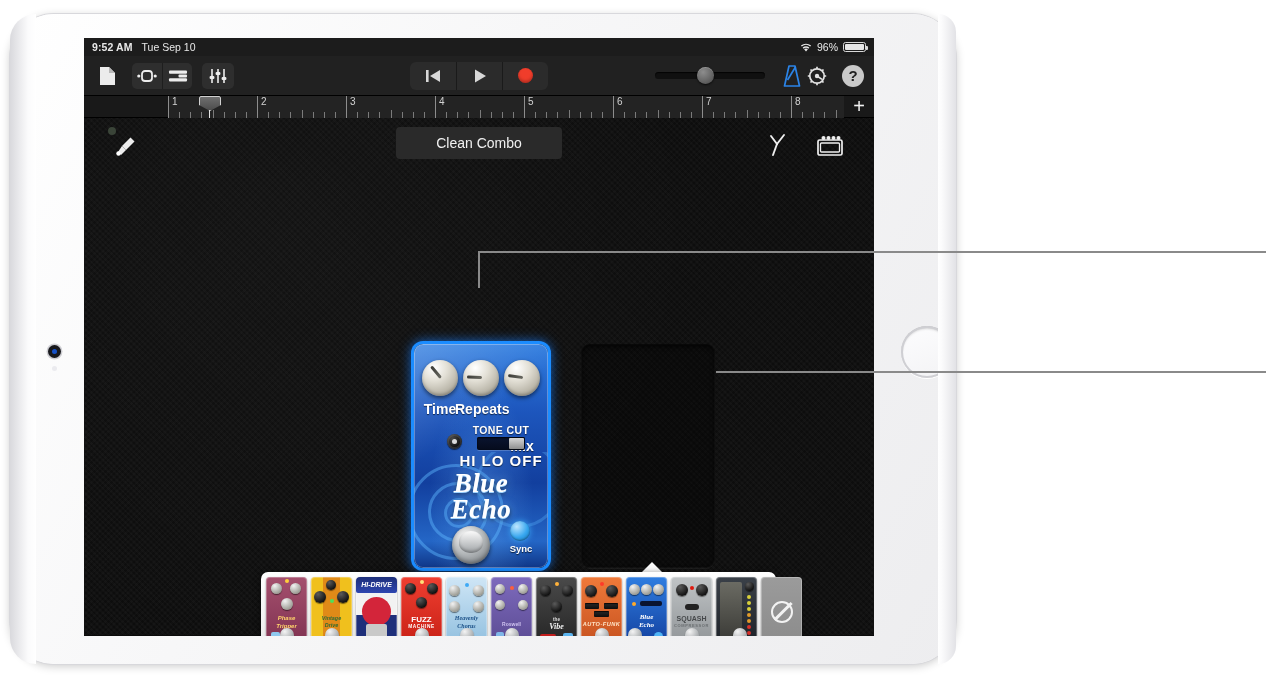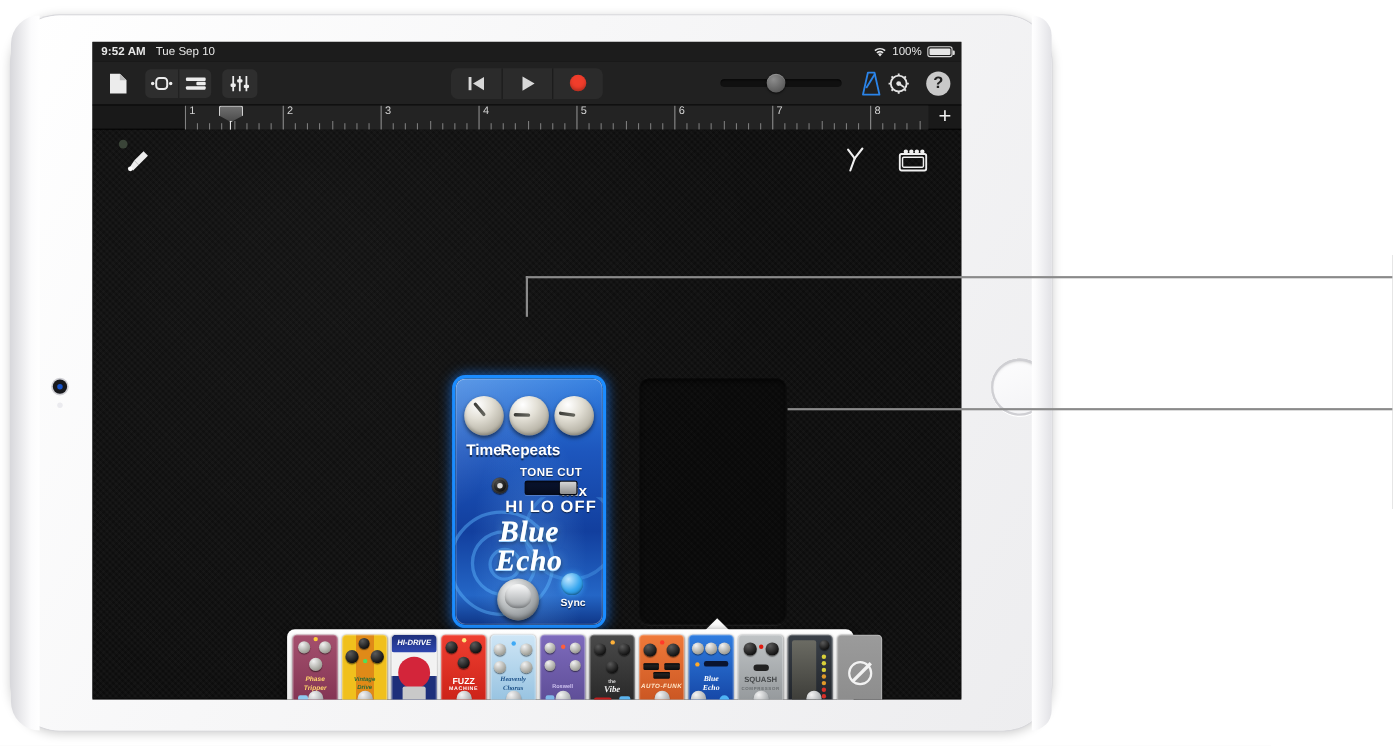--- a/index.html
+++ b/index.html
@@ -254,21 +254,21 @@
       <span class="time">9:52 AM</span>
       <span class="date">Tue Sep 10</span>
       <span class="right">
         <span class="wifi">
           <svg width="12" height="9" viewBox="0 0 12 9">
               <path d="M6 8.4 4.1 6.2a2.9 2.9 0 0 1 3.8 0L6 8.4z" fill="#e6e6e6"></path>
               <path d="M2.7 4.6a5.2 5.2 0 0 1 6.6 0l-.9 1.05a3.9 3.9 0 0 0-4.8 0L2.7 4.6z" fill="#e6e6e6"></path>
               <path d="M.9 2.5a7.9 7.9 0 0 1 10.2 0l-.9 1.05a6.6 6.6 0 0 0-8.4 0L.9 2.5z" fill="#e6e6e6"></path>
             </svg>
         </span>
-        <span style="font-size:10.5px;">100%</span>
+        <span style="font-size:10.5px;">96%</span>
         <span class="battery">
             <i></i>
           </span>
       </span>
     </div>
 
     <div id="toolbar">
       <div class="tb-icon" style="margin-right:12px;">
         <svg width="17" height="20" viewBox="0 0 17 20">
             <path d="M1 1h9l6 6v12H1z" fill="#ececec"></path>
@@ -440,20 +440,21 @@
 
       <div id="board-header">
         <div id="rec-indicator"></div>
         <div id="input-icon">
           <svg width="24" height="24" viewBox="0 0 24 24">
             <path d="M16.5 3.5l4 4-8.5 8.5-4-4z" fill="#ededed"></path>
             <path d="M8 12l4 4-5 5-3-3z" fill="#ededed"></path>
             <circle cx="4.5" cy="19.5" r="2.2" fill="#fff"></circle>
           </svg>
         </div>
+        <div id="patch-name">Clean Combo</div>
         <div id="tuner-icon">
           <svg width="24" height="26" viewBox="0 0 24 26">
             <g stroke="#efefef" stroke-width="1.9" fill="none" stroke-linecap="round">
               <line x1="18" y1="3" x2="11" y2="12"></line>
               <line x1="5" y1="4" x2="11" y2="12"></line>
               <line x1="11" y1="12" x2="7" y2="23"></line>
             </g>
           </svg>
         </div>
         <div id="amp-icon">

